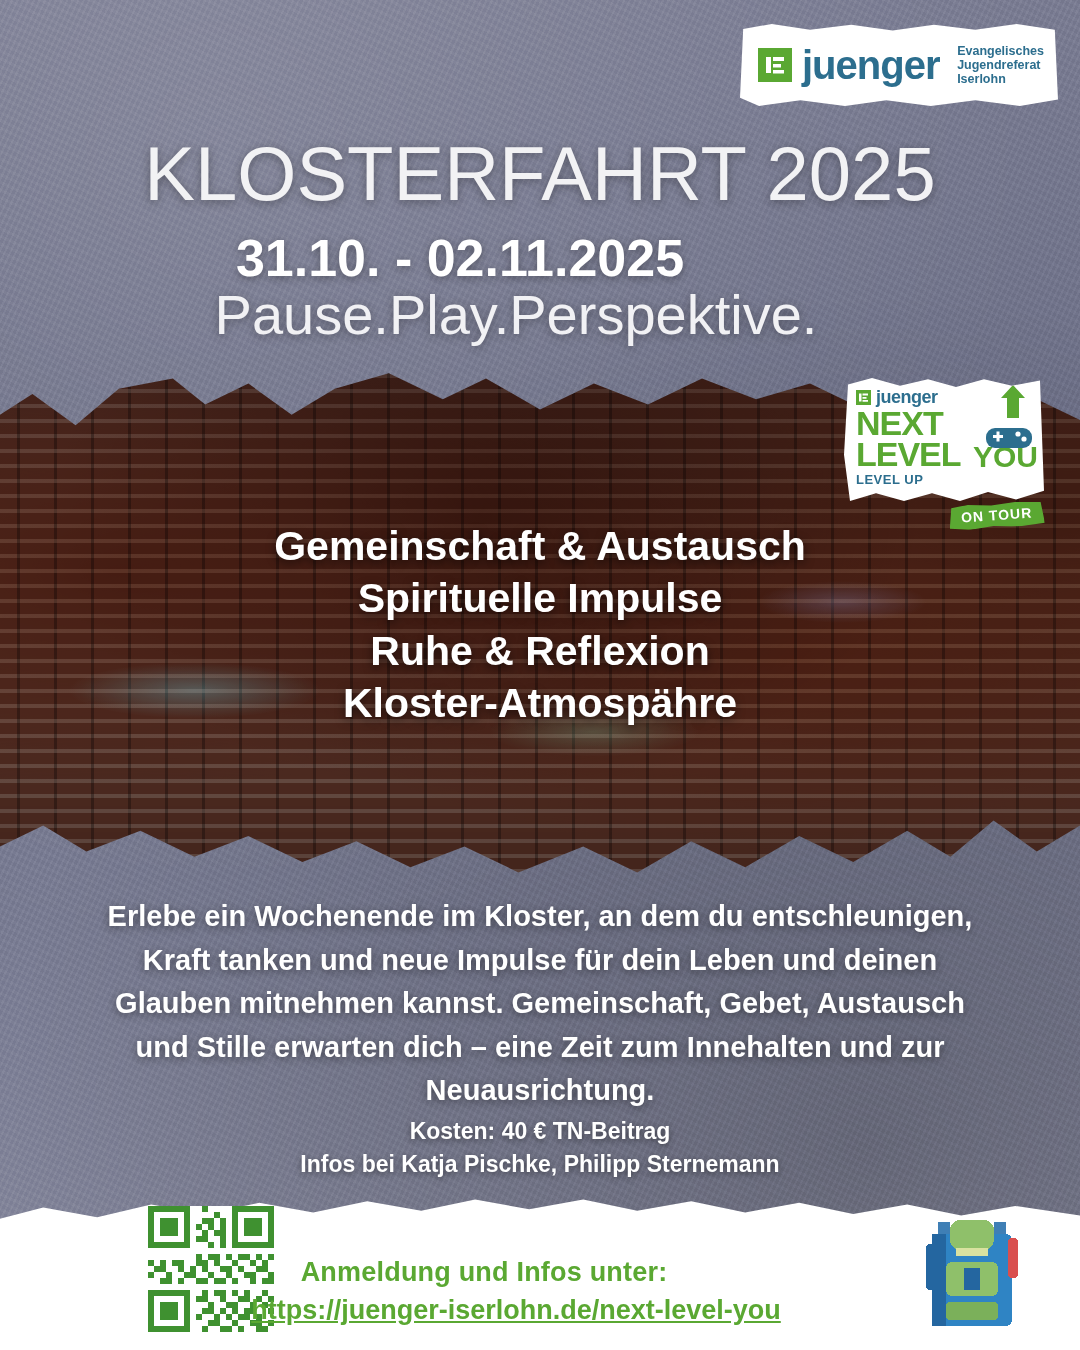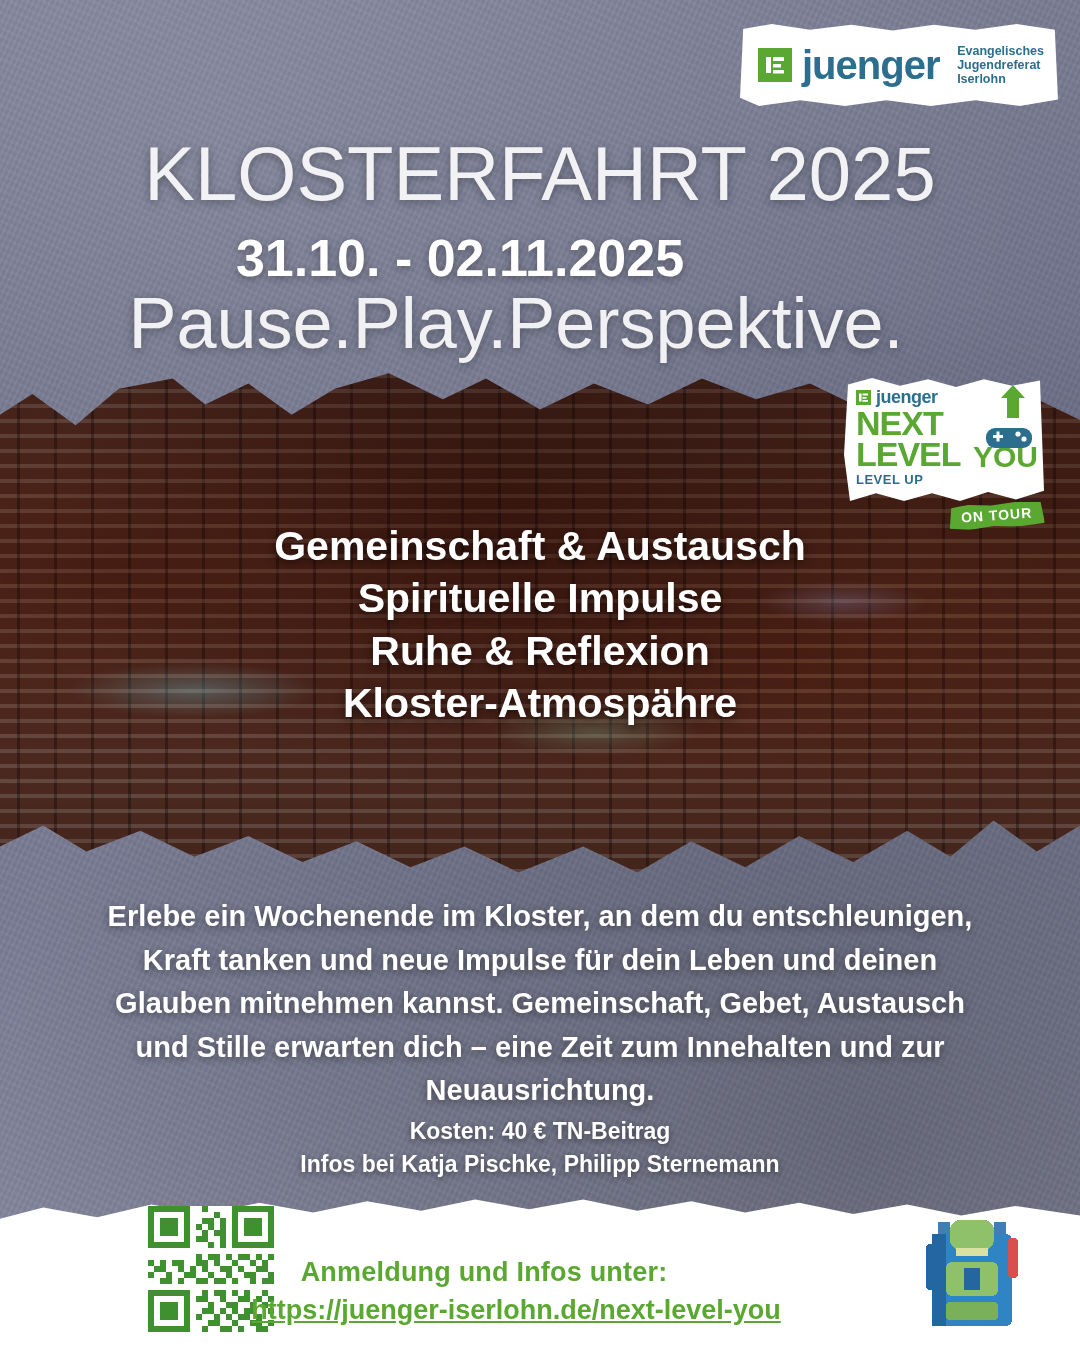--- a/index.html
+++ b/index.html
@@ -154,21 +154,21 @@
     position: absolute; left: 0; top: 228px; width: 920px;
     text-align: center;
     color: #ffffff;
     font-size: 52px; font-weight: 700;
     text-shadow: 0 2px 8px rgba(0,0,0,0.35);
   }
   .claim {
     position: absolute; left: 0; top: 282px; width: 1032px;
     text-align: center;
     color: #f1f1f4;
-    font-size: 72px; font-weight: 400;
+    font-size: 56px; font-weight: 400;
     text-shadow: 0 2px 10px rgba(0,0,0,0.35);
   }
 
   
   .nextlevel {
     position: absolute; right: 36px; top: 378px;
     width: 200px; height: 150px;
   }
   .nl-card {
     position: absolute; inset: 0 0 22px 0;

